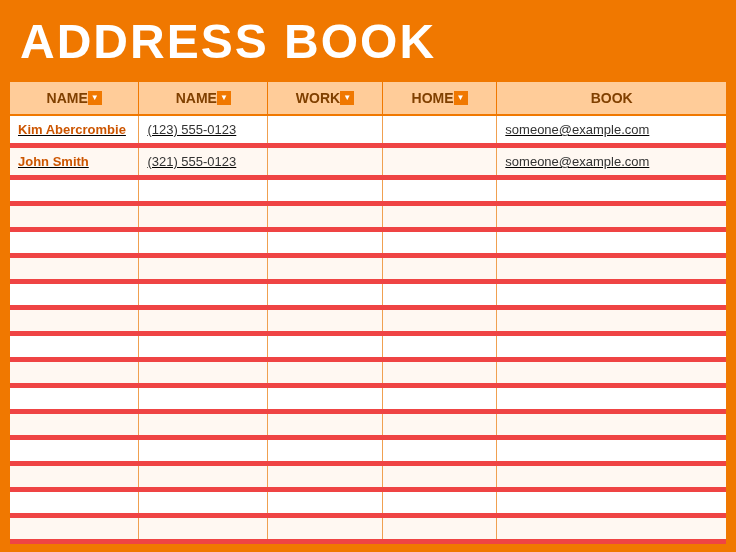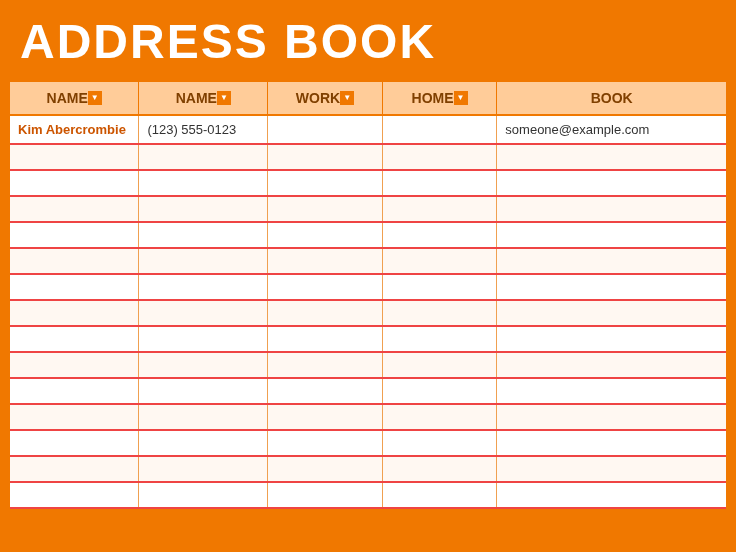--- a/index.html
+++ b/index.html
@@ -67,21 +67,22 @@
       height: 14px;
       background: #F07800;
       color: white;
       font-size: 8px;
       text-align: center;
       line-height: 14px;
       flex-shrink: 0;
     }
 
     tbody tr {
-      border-bottom: 2px solid #ef4444;
+      border-bottom: 5px solid #ef4444;
+      text-decoration: underline;
     }
 
     tbody tr:nth-child(odd) {
       background-color: #FFFFFF;
     }
 
     tbody tr:nth-child(even) {
       background-color: #FFF8F2;
     }
 
@@ -155,20 +156,27 @@
     </thead>
     <tbody id="table-body">
     <tr>
           <td class="col-name name-cell">Kim Abercrombie</td>
           <td class="col-work">(123) 555-0123</td>
           <td class="col-cell"></td>
           <td class="col-home"></td>
           <td class="col-email">someone@example.com</td>
         </tr>
         <tr>
+          <td class="col-name name-cell">John Smith</td>
+          <td class="col-work">(321) 555-0123</td>
+          <td class="col-cell"></td>
+          <td class="col-home"></td>
+          <td class="col-email">someone@example.com</td>
+        </tr>
+        <tr>
           <td class="col-name"></td>
           <td class="col-work"></td>
           <td class="col-cell"></td>
           <td class="col-home"></td>
           <td class="col-email"></td>
         </tr>
         <tr>
           <td class="col-name"></td>
           <td class="col-work"></td>
           <td class="col-cell"></td>

